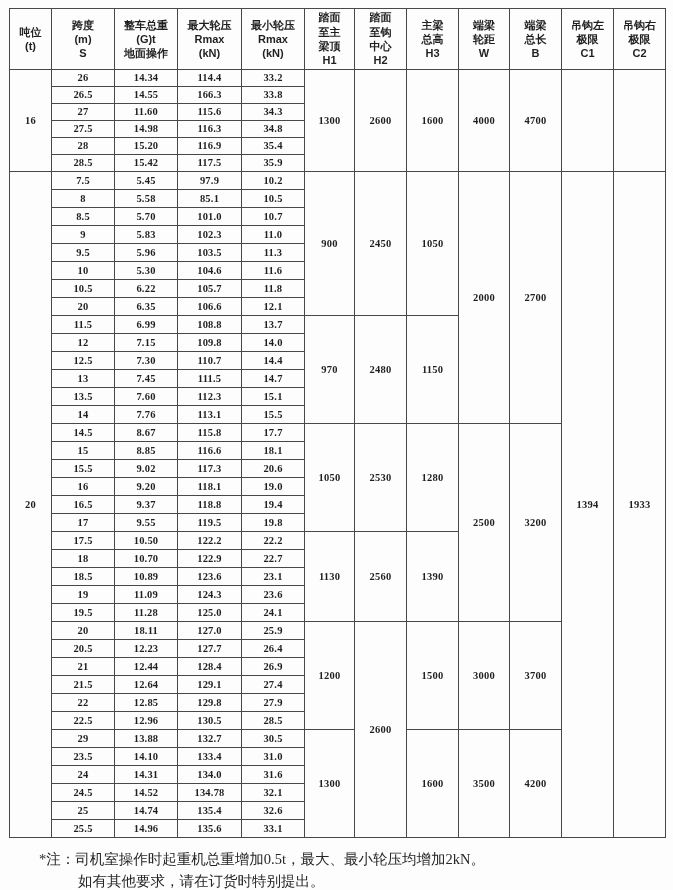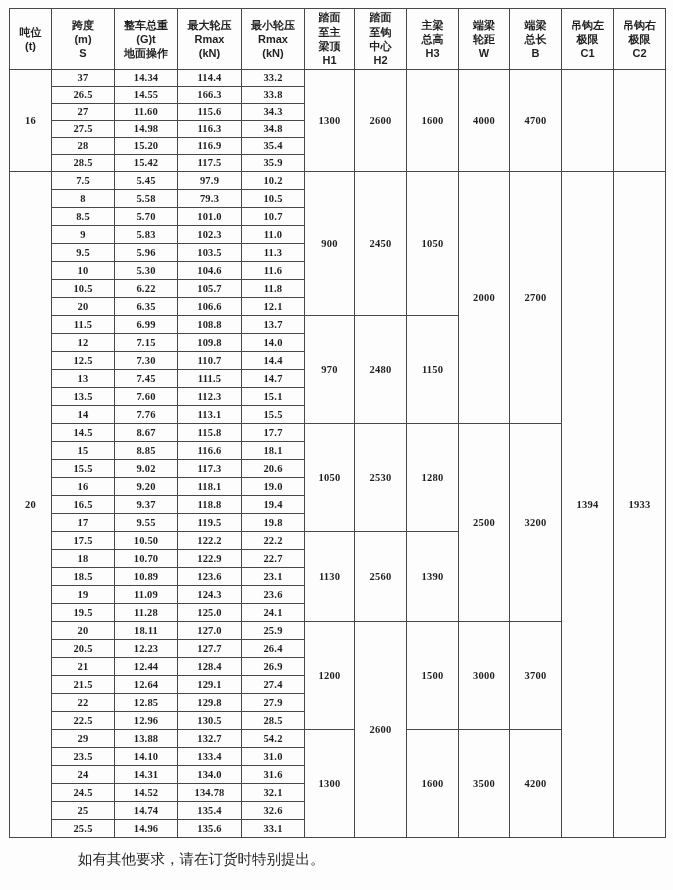--- a/index.html
+++ b/index.html
@@ -77,21 +77,21 @@
           <th>主梁<br>总高<br>H3</th>
           <th>端梁<br>轮距<br>W</th>
           <th>端梁<br>总长<br>B</th>
           <th>吊钩左<br>极限<br>C1</th>
           <th>吊钩右<br>极限<br>C2</th>
         </tr>
       </thead>
     <tbody>
         <tr class="sec0">
           <td rowspan="6" class="tonnage">16</td>
-          <td>37</td>
+          <td>26</td>
           <td>14.34</td>
           <td>114.4</td>
           <td>33.2</td>
           <td rowspan="6">1300</td>
           <td rowspan="6">2600</td>
           <td rowspan="6">1600</td>
           <td rowspan="6">4000</td>
           <td rowspan="6">4700</td>
           <td rowspan="6"></td>
           <td rowspan="6"></td>
@@ -136,21 +136,21 @@
           <td rowspan="8">2450</td>
           <td rowspan="8">1050</td>
           <td rowspan="14">2000</td>
           <td rowspan="14">2700</td>
           <td rowspan="37" class="vtop">1394</td>
           <td rowspan="37" class="vtop">1933</td>
         </tr>
         <tr class="sec1">
           <td>8</td>
           <td>5.58</td>
-          <td>79.3</td>
+          <td>85.1</td>
           <td>10.5</td>
         </tr>
         <tr class="sec1">
           <td>8.5</td>
           <td>5.70</td>
           <td>101.0</td>
           <td>10.7</td>
         </tr>
         <tr class="sec1">
           <td>9</td>
@@ -333,21 +333,21 @@
         <tr class="sec1">
           <td>22.5</td>
           <td>12.96</td>
           <td>130.5</td>
           <td>28.5</td>
         </tr>
         <tr class="sec1">
           <td>29</td>
           <td>13.88</td>
           <td>132.7</td>
-          <td>54.2</td>
+          <td>30.5</td>
           <td rowspan="6">1300</td>
           <td rowspan="6">1600</td>
           <td rowspan="6">3500</td>
           <td rowspan="6">4200</td>
         </tr>
         <tr class="sec1">
           <td>23.5</td>
           <td>14.10</td>
           <td>133.4</td>
           <td>31.0</td>
@@ -373,17 +373,18 @@
         <tr class="sec1">
           <td>25.5</td>
           <td>14.96</td>
           <td>135.6</td>
           <td>33.1</td>
         </tr>
       </tbody>
   </table>
 
   <div class="notes">
+    <div class="note-line">*注：司机室操作时起重机总重增加0.5t，最大、最小轮压均增加2kN。</div>
     <div class="note-line indent">如有其他要求，请在订货时特别提出。</div>
 
   </div>
 
 </div>
 
 </body></html>

